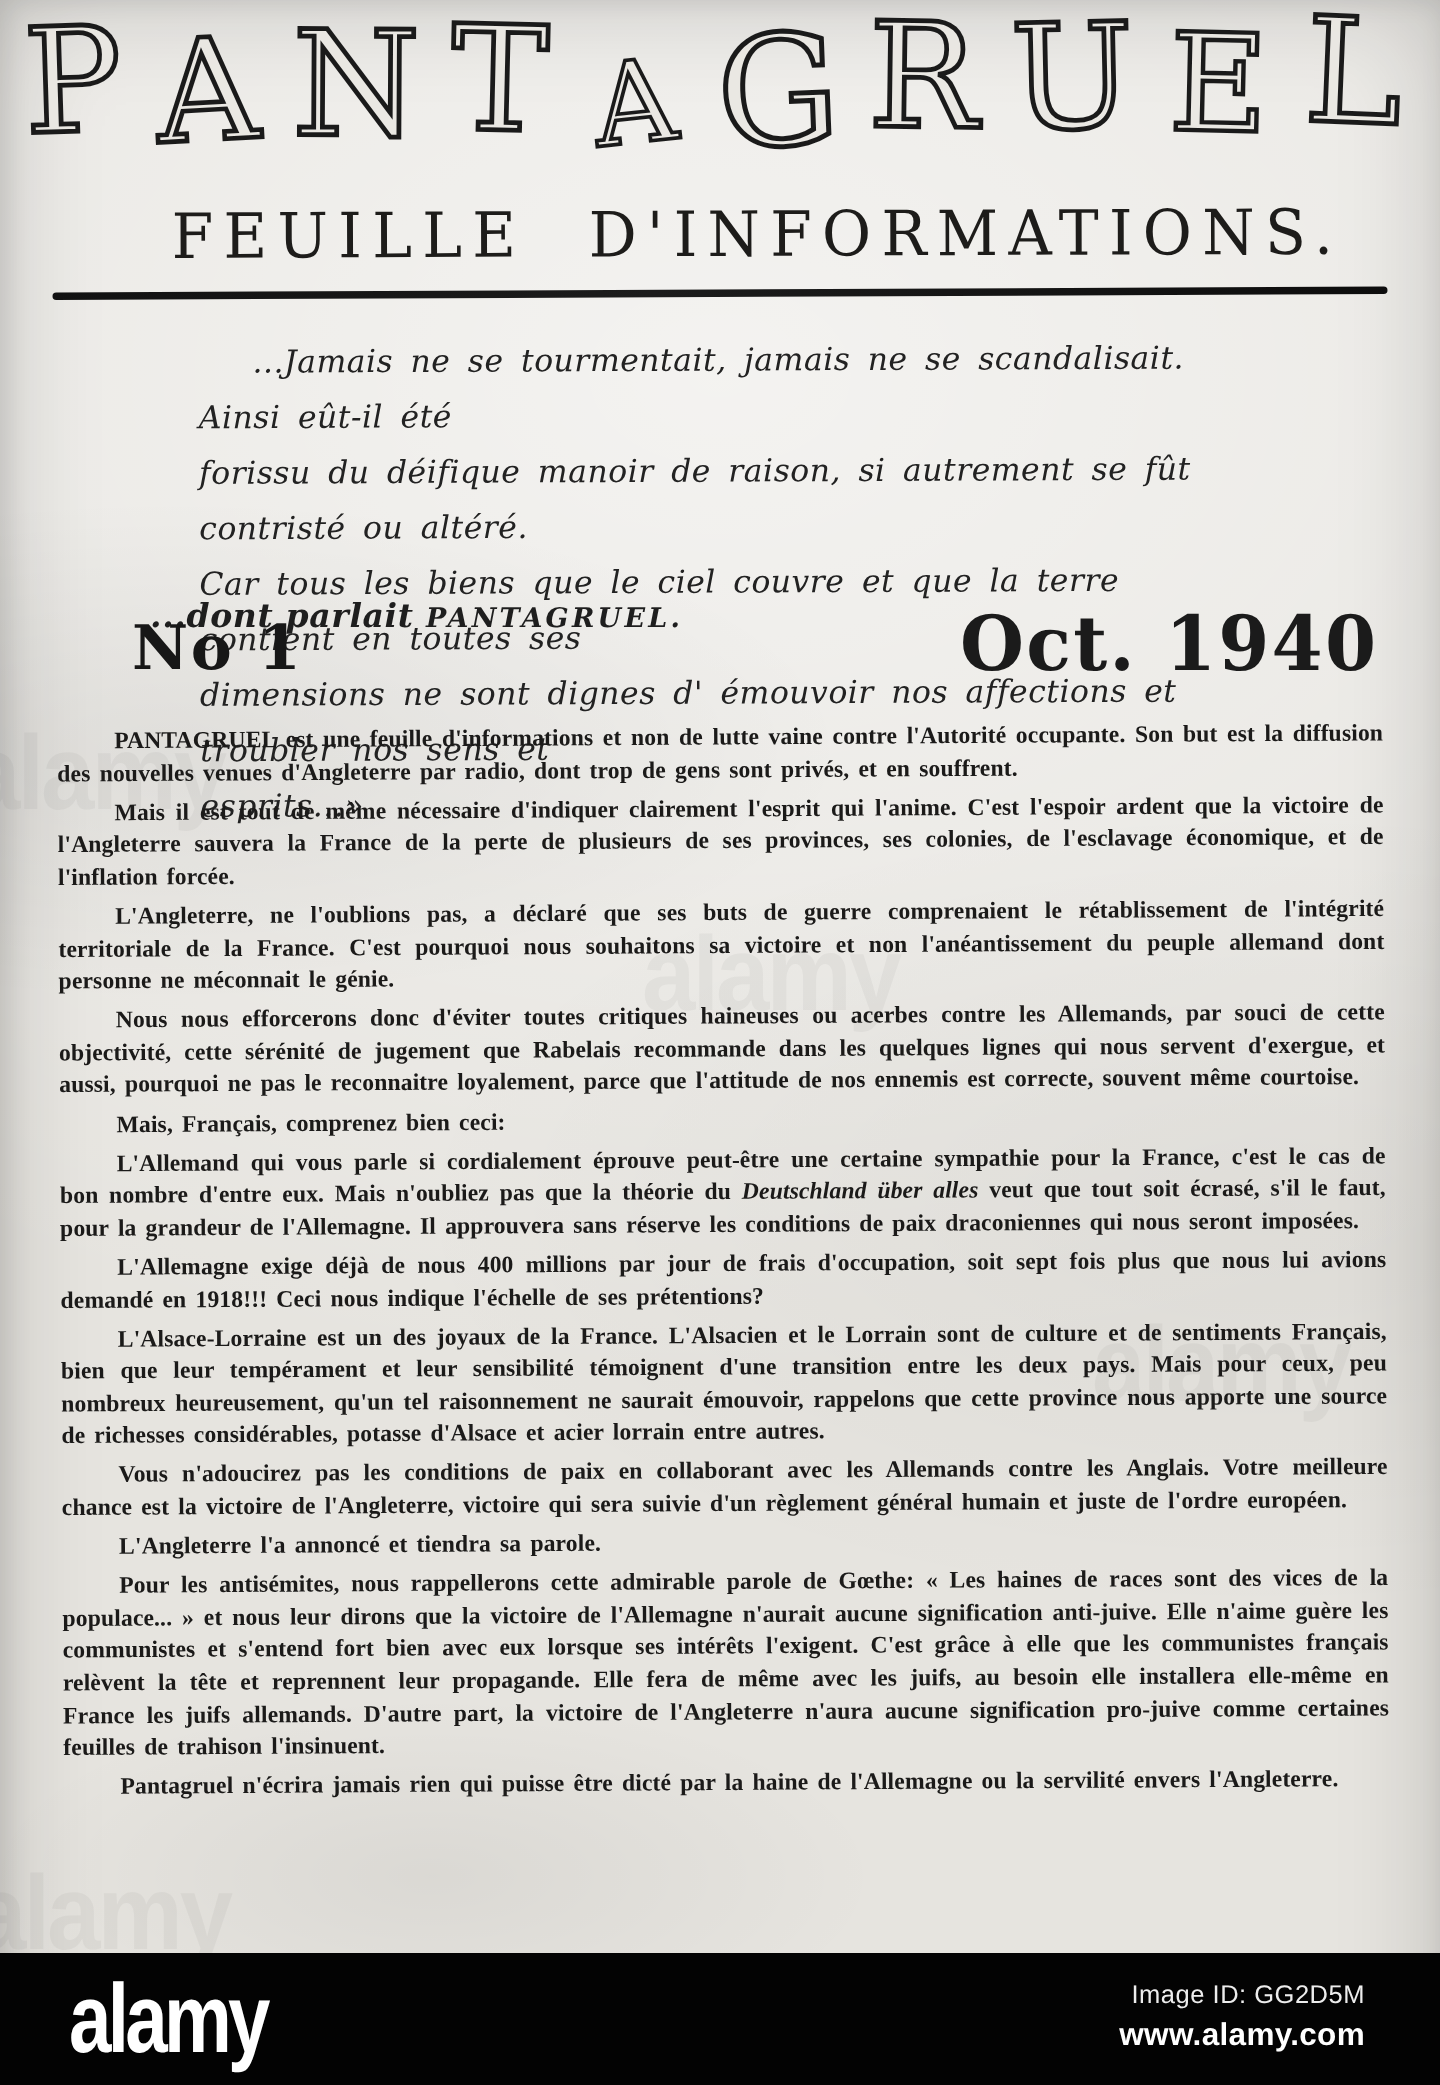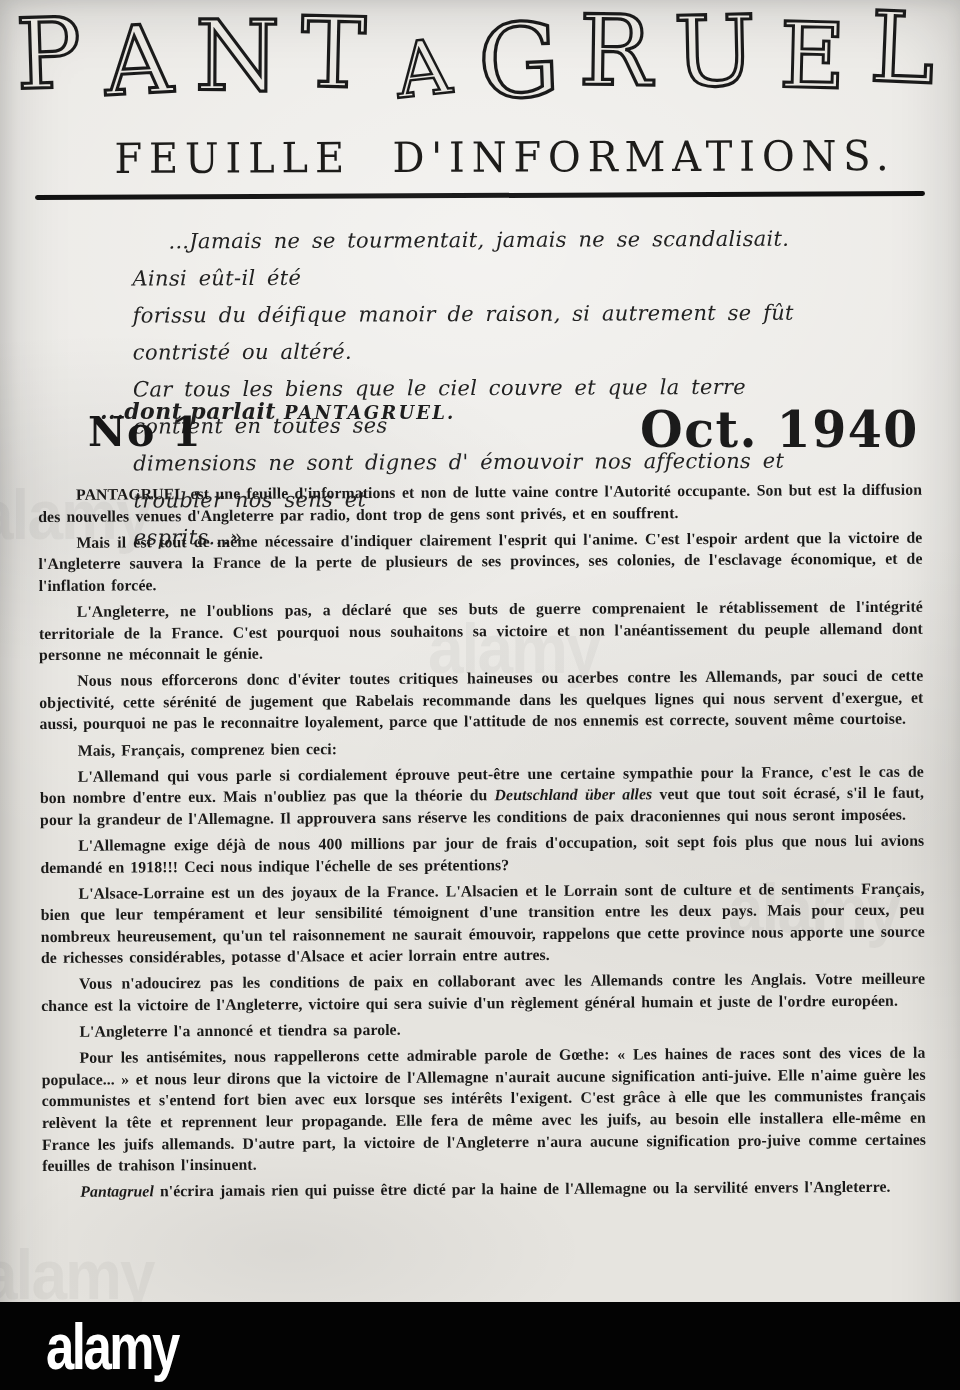--- a/index.html
+++ b/index.html
@@ -151,25 +151,29 @@
       <p class="body-para"><span>Mais il est tout de même nécessaire d'indiquer clairement l'esprit qui l'anime. C'est l'espoir ardent que la victoire de l'Angleterre sauvera la France de la perte de plusieurs de ses provinces, ses colonies, de l'esclavage économique, et de l'inflation forcée.</span></p>
       <p class="body-para"><span>L'Angleterre, ne l'oublions pas, a déclaré que ses buts de guerre comprenaient le rétablissement de l'intégrité territoriale de la France. C'est pourquoi nous souhaitons sa victoire et non l'anéantissement du peuple allemand dont personne ne méconnait le génie.</span></p>
       <p class="body-para"><span>Nous nous efforcerons donc d'éviter toutes critiques haineuses ou acerbes contre les Allemands, par souci de cette objectivité, cette sérénité de jugement que Rabelais recommande dans les quelques lignes qui nous servent d'exergue, et aussi, pourquoi ne pas le reconnaitre loyalement, parce que l'attitude de nos ennemis est correcte, souvent même courtoise.</span></p>
       <p class="body-para"><span>Mais, Français, comprenez bien ceci:</span></p>
       <p class="body-para"><span>L'Allemand qui vous parle si cordialement éprouve peut-être une certaine sympathie pour la France, c'est le cas de bon nombre d'entre eux. Mais n'oubliez pas que la théorie du </span><span style="font-style: italic;">Deutschland über alles</span><span> veut que tout soit écrasé, s'il le faut, pour la grandeur de l'Allemagne. Il approuvera sans réserve les conditions de paix draconiennes qui nous seront imposées.</span></p>
       <p class="body-para"><span>L'Allemagne exige déjà de nous 400 millions par jour de frais d'occupation, soit sept fois plus que nous lui avions demandé en 1918!!! Ceci nous indique l'échelle de ses prétentions?</span></p>
       <p class="body-para"><span>L'Alsace-Lorraine est un des joyaux de la France. L'Alsacien et le Lorrain sont de culture et de sentiments Français, bien que leur tempérament et leur sensibilité témoignent d'une transition entre les deux pays. Mais pour ceux, peu nombreux heureusement, qu'un tel raisonnement ne saurait émouvoir, rappelons que cette province nous apporte une source de richesses considérables, potasse d'Alsace et acier lorrain entre autres.</span></p>
       <p class="body-para"><span>Vous n'adoucirez pas les conditions de paix en collaborant avec les Allemands contre les Anglais. Votre meilleure chance est la victoire de l'Angleterre, victoire qui sera suivie d'un règlement général humain et juste de l'ordre européen.</span></p>
       <p class="body-para"><span>L'Angleterre l'a annoncé et tiendra sa parole.</span></p>
       <p class="body-para"><span>Pour les antisémites, nous rappellerons cette admirable parole de Gœthe: « Les haines de races sont des vices de la populace... » et nous leur dirons que la victoire de l'Allemagne n'aurait aucune signification anti-juive. Elle n'aime guère les communistes et s'entend fort bien avec eux lorsque ses intérêts l'exigent. C'est grâce à elle que les communistes français relèvent la tête et reprennent leur propagande. Elle fera de même avec les juifs, au besoin elle installera elle-même en France les juifs allemands. D'autre part, la victoire de l'Angleterre n'aura aucune signification pro-juive comme certaines feuilles de trahison l'insinuent.</span></p>
-      <p class="body-para"><span style="font-style: italic;">Pantagruel</span><span> n'écrira jamais rien qui puisse être dicté par la haine de l'Allemagne ou la servilité envers l'Angleterre.</span></p>
+      <p class="body-para"><span style="">Pantagruel</span><span> n'écrira jamais rien qui puisse être dicté par la haine de l'Allemagne ou la servilité envers l'Angleterre.</span></p>
     </div>
 
   <div class="ghost" style="left:-22px;top:478px;">alamy</div>
   <div class="ghost" style="left:428px;top:612px;">alamy</div>
   <div class="ghost" style="left:728px;top:872px;">alamy</div>
   <div class="ghost" style="left:-18px;top:1238px;">alamy</div>
 
   <div class="wm-bar">
     <div class="wm-logo">alamy</div>
+    <div class="wm-right">
+      <div class="wm-id">Image ID: GG2D5M</div>
+      <div class="wm-url">www.alamy.com</div>
+    </div>
   </div>
 
 </div>
 
 </body></html>

